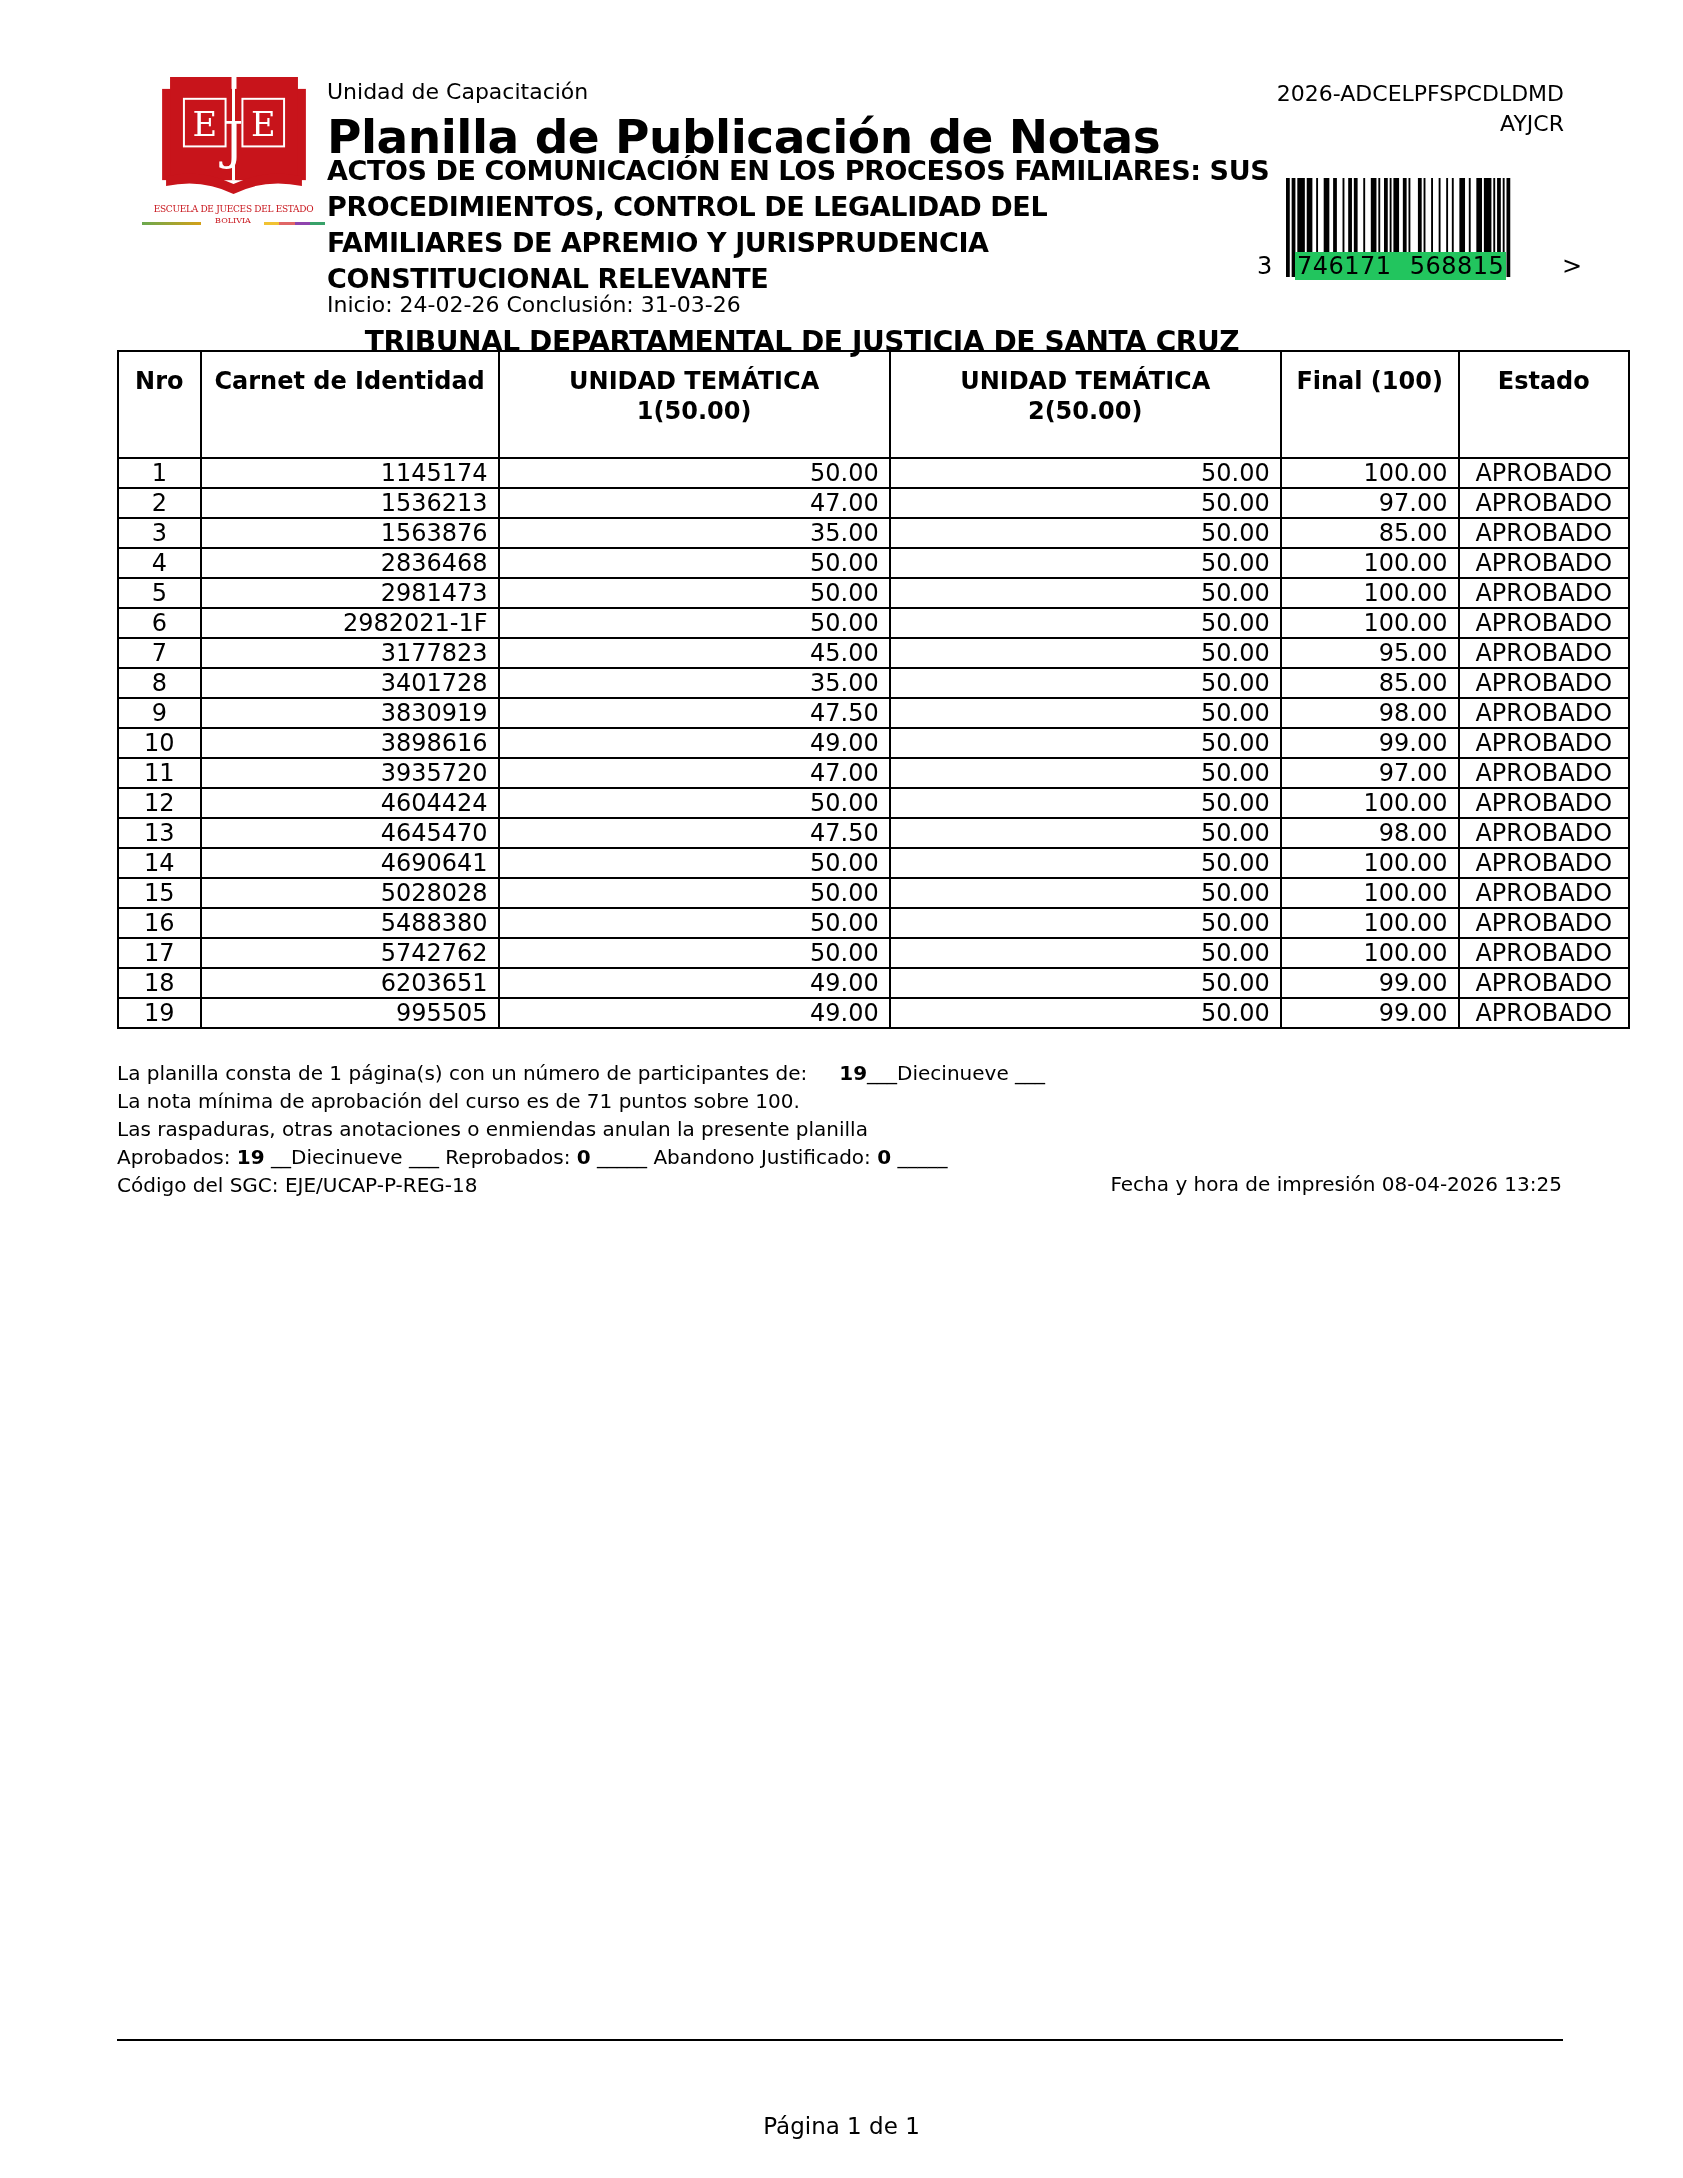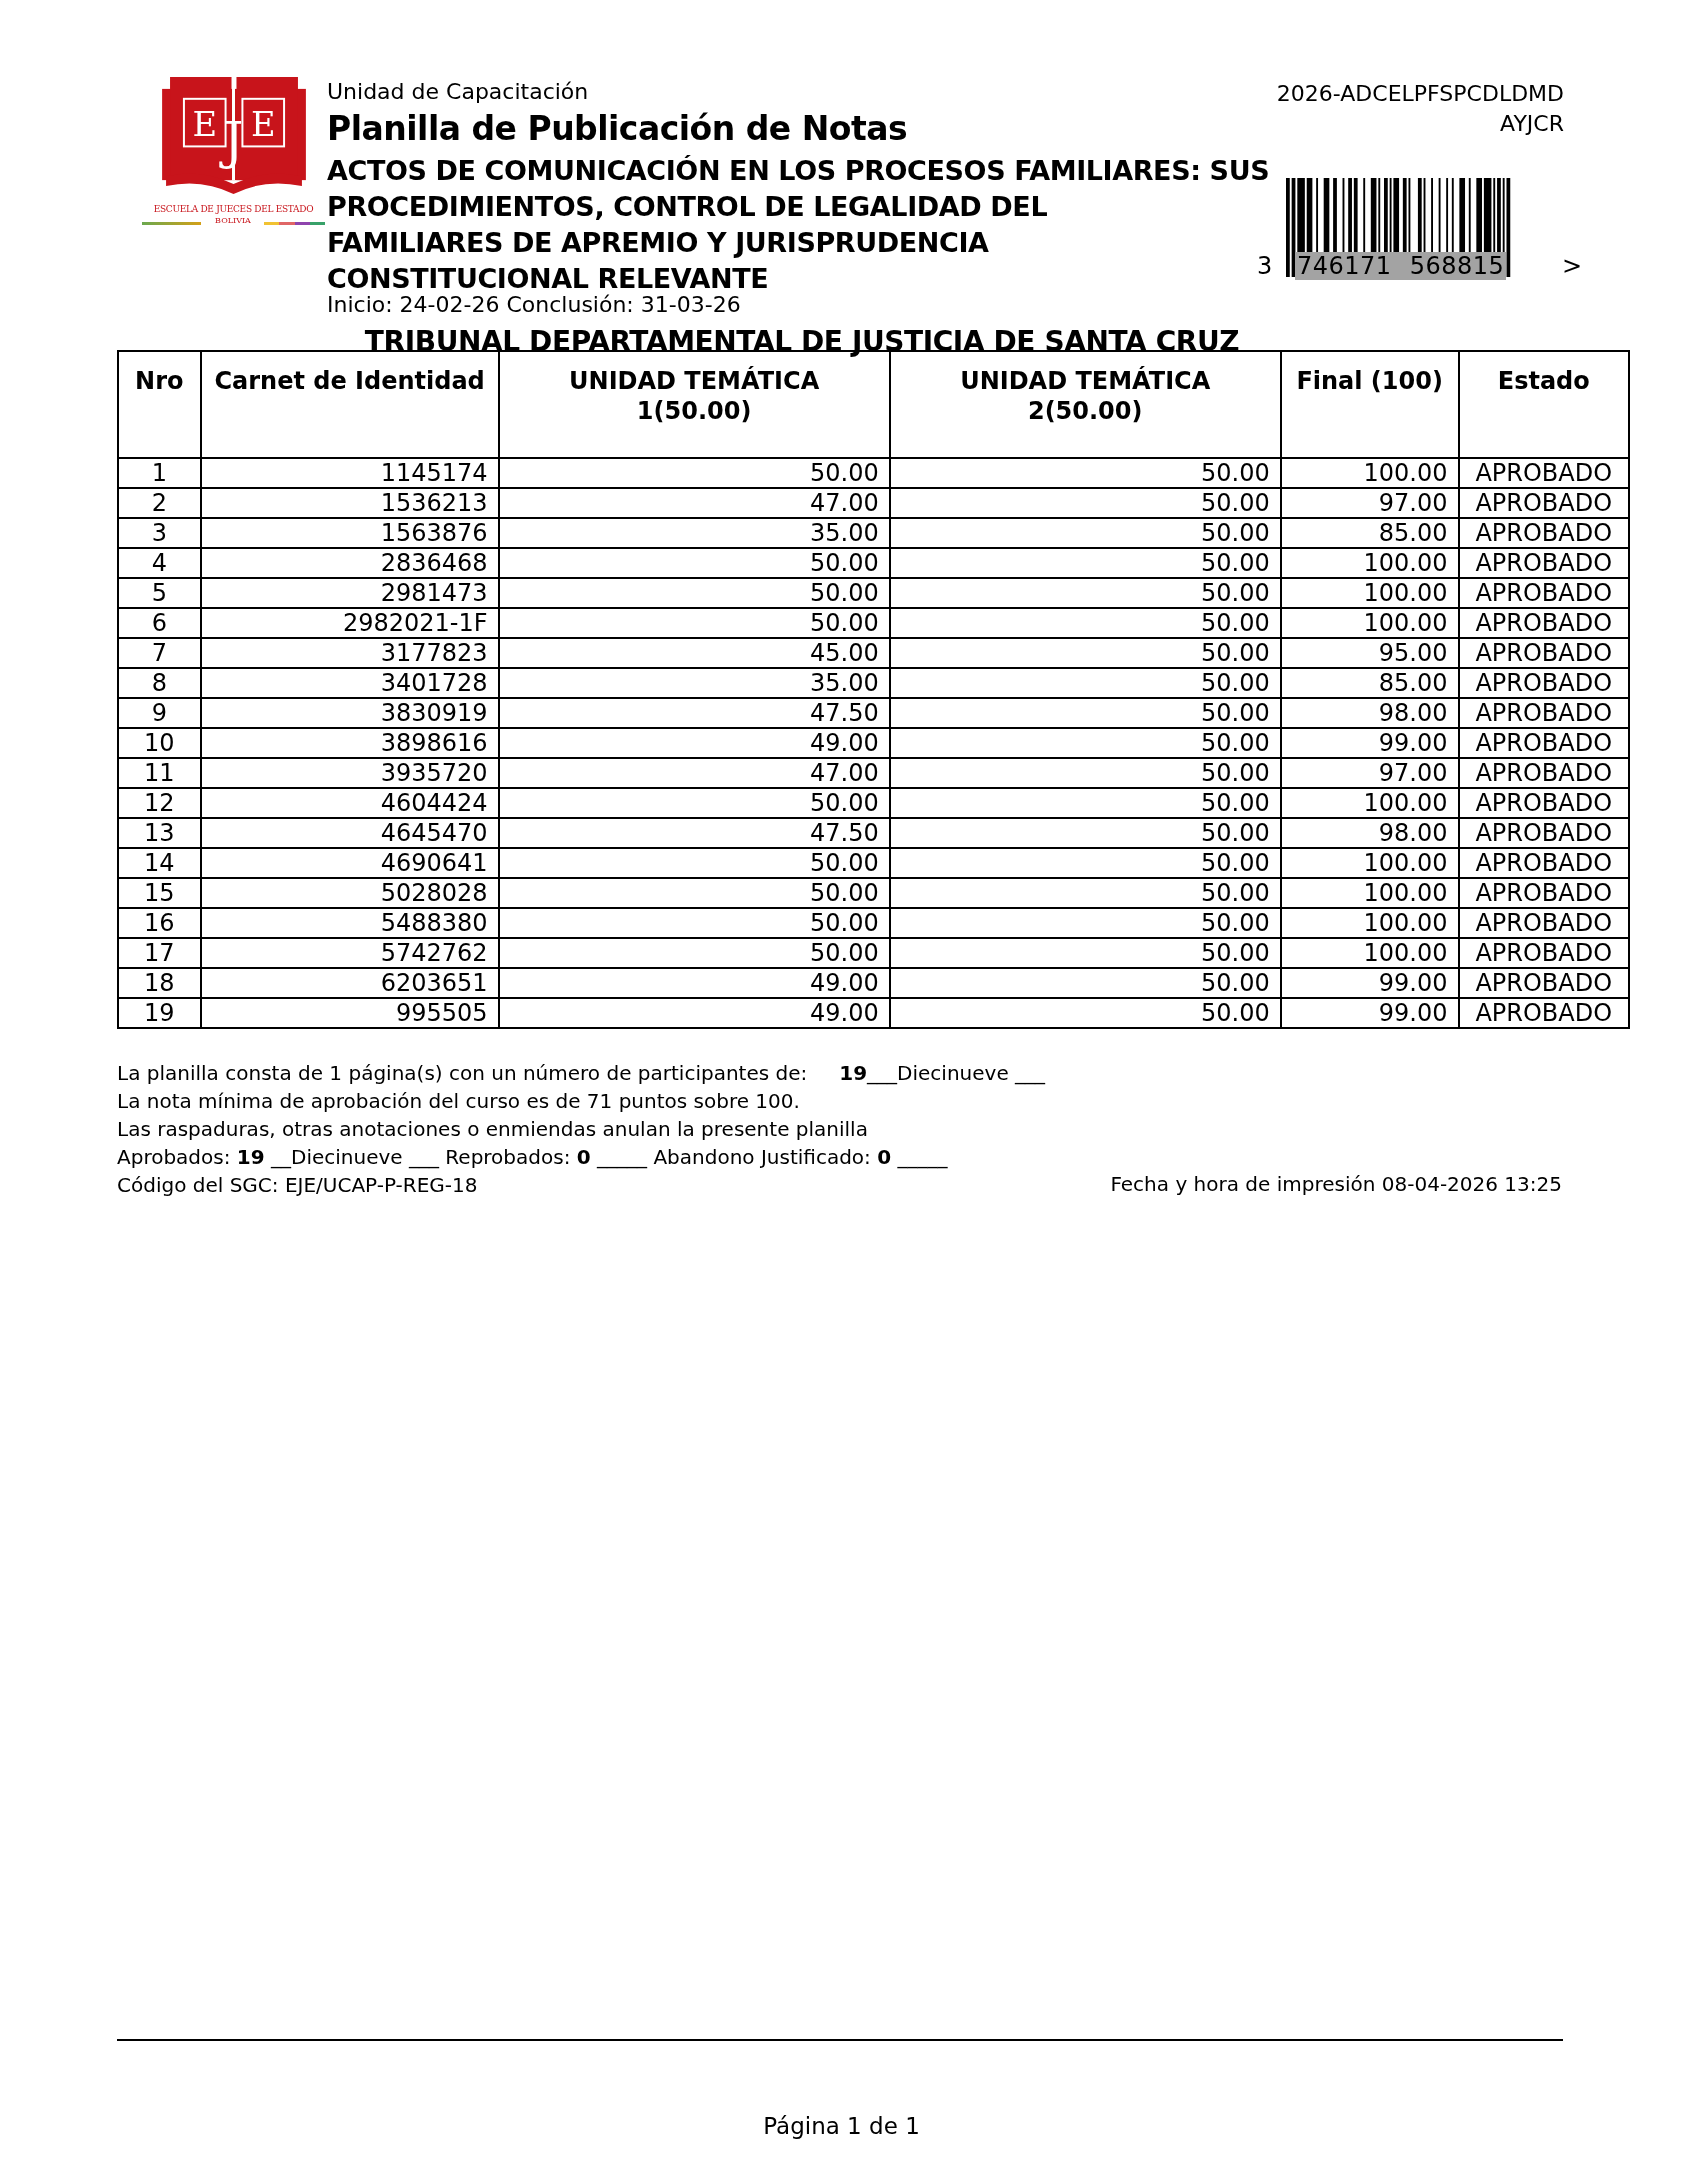--- a/index.html
+++ b/index.html
@@ -8,30 +8,30 @@
   .logo { position: absolute; left: 137px; top: 77px; width: 193px; height: 158px; }
   .logo .book { position: absolute; left: 25px; top: 0; width: 144px; height: 117px; }
   .logo .caption { position: absolute; left: 0; top: 127px; width: 193px; text-align: center; font-family: "DejaVu Serif", serif; font-size: 9px; color: #c8141b; letter-spacing: -0.3px; white-space: nowrap; }
   .logo .caption2 { position: absolute; left: 0; top: 139px; width: 193px; height: 14px; }
   .logo .caption2 .bolivia { position: absolute; left: 71px; top: 0; width: 50px; text-align: center; font-family: "DejaVu Serif", serif; font-size: 8px; color: #c8141b; }
   .logo .stripe-l { position: absolute; left: 5px; top: 6px; width: 59px; height: 3px; background: linear-gradient(90deg, #6aa84f, #d4a017); }
   .logo .stripe-r { position: absolute; left: 127px; top: 6px; width: 61px; height: 3px; background: linear-gradient(90deg, #f1c232 0 25%, #e06666 25% 50%, #8e44ad 50% 75%, #38a169 75%); }
 
   .hdr { position: absolute; left: 327px; width: 950px; }
   .unit { top: 79px; font-size: 22px; font-family: "DejaVu Sans", sans-serif; }
-  .ptitle { top: 109px; font-size: 33px; font-weight: bold; letter-spacing: -0.5px; }
+  .ptitle { top: 109px; font-size: 47px; font-weight: bold; letter-spacing: -0.5px; }
   .course { top: 153px; font-size: 27px; font-weight: bold; line-height: 36px; letter-spacing: -0.4px; }
   .course .l1 { display: block; width: 950px; white-space: nowrap; overflow: hidden; }
   .dates { top: 292px; font-size: 22px; }
   .tribunal { position: absolute; left: 327px; top: 325px; width: 950px; text-align: center; font-size: 28px; font-weight: bold; letter-spacing: -0.4px; white-space: nowrap; z-index: 2; }
 
   .code { position: absolute; left: 1267px; top: 79px; width: 297px; text-align: right; font-size: 22px; line-height: 30px; word-break: break-all; }
   .barcode { position: absolute; left: 1286px; top: 178px; width: 244px; height: 99px; }
   .bc-left { position: absolute; left: 1257px; top: 252px; font-size: 24px; }
-  .bc-digits { position: absolute; left: 1295px; top: 252px; font-size: 24px; letter-spacing: 0.5px; background: #a3a3a3; padding: 0 2px; }
+  .bc-digits { position: absolute; left: 1295px; top: 252px; font-size: 24px; letter-spacing: 0.5px; background: #22c55e; padding: 0 2px; }
   .bc-digits .gap { display: inline-block; width: 18px; }
   .bc-right { position: absolute; left: 1562px; top: 252px; font-size: 24px; }
 
   table.grades { position: absolute; left: 117px; top: 350px; width: 1513px; border-collapse: collapse; font-size: 24px; }
   table.grades th, table.grades td { border: 2px solid #000; padding: 0 10px; }
   table.grades th { font-weight: bold; vertical-align: top; text-align: center; height: 91px; padding-top: 14px; line-height: 30px; }
   table.grades td { height: 28px; line-height: 28px; text-align: right; }
   table.grades td.c-nro { text-align: center; }
   table.grades td.c-estado { text-align: center; }
   col.w-nro { width: 79px; }

